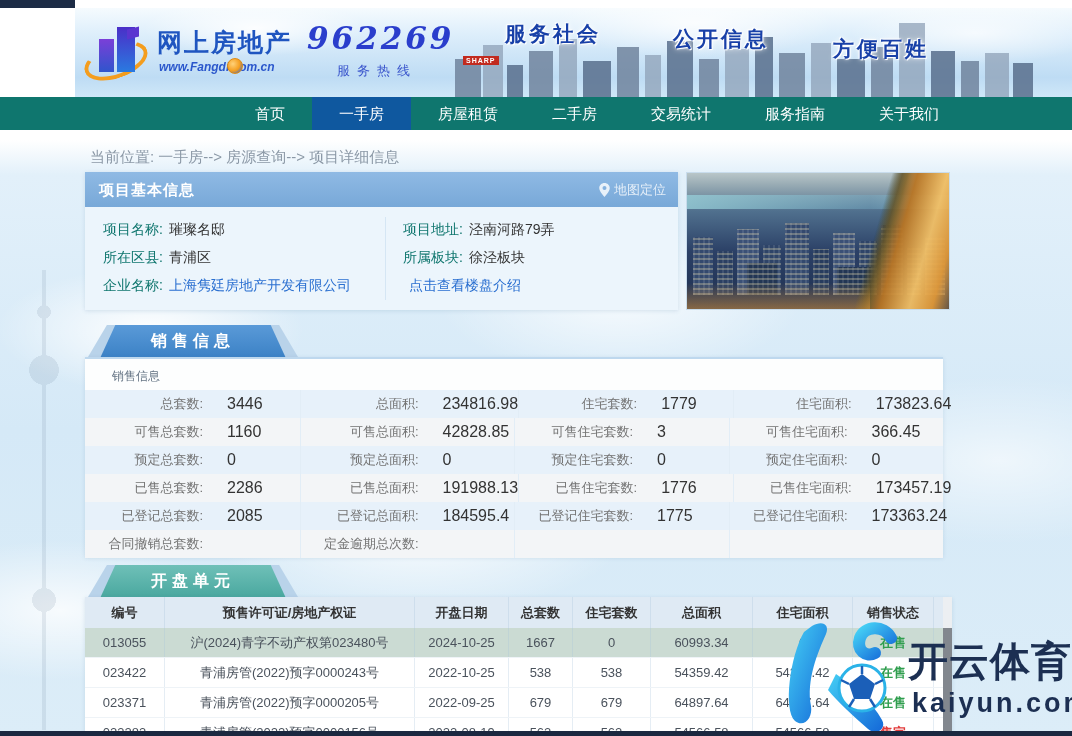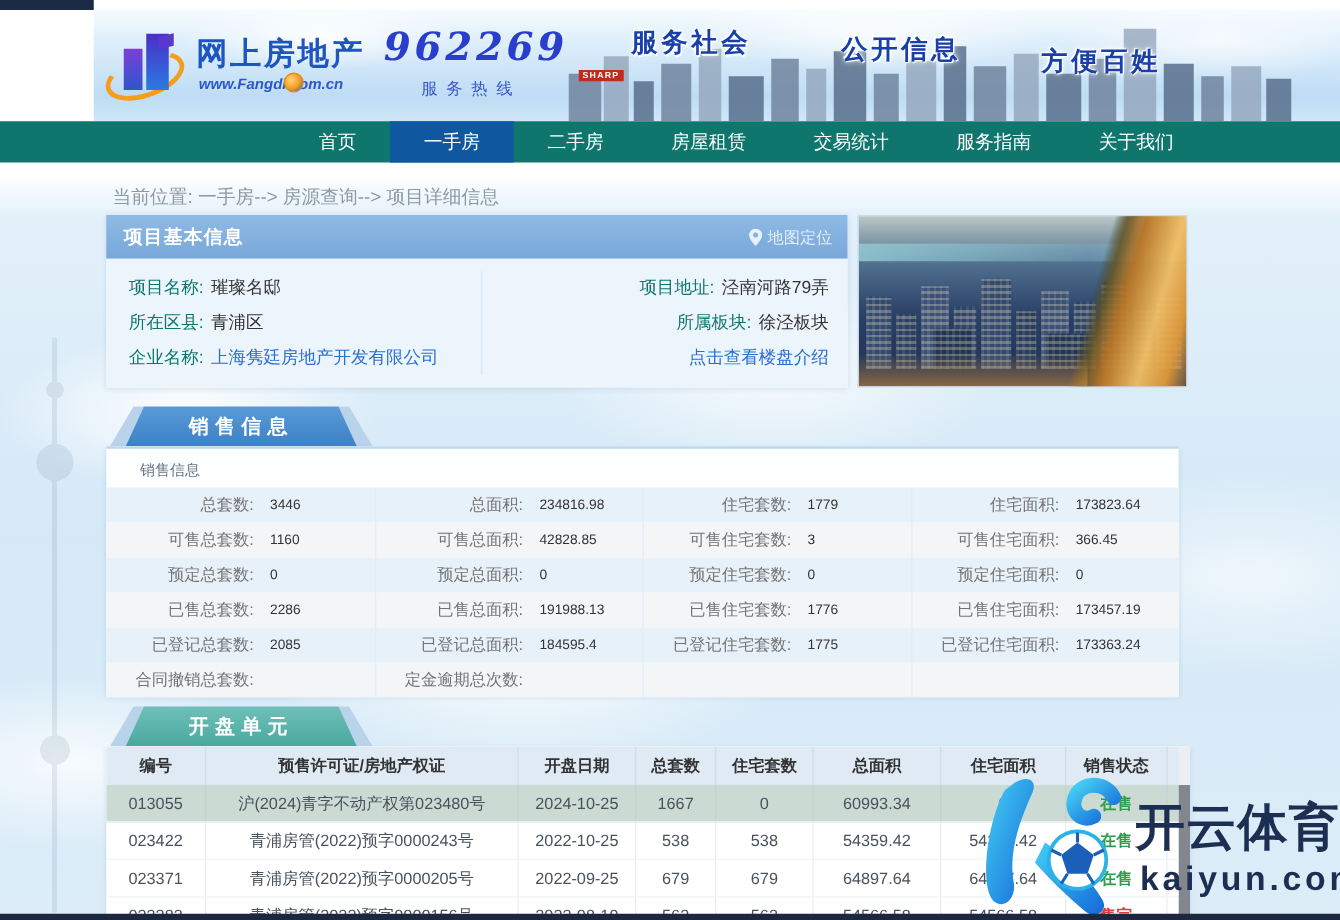--- a/index.html
+++ b/index.html
@@ -53,21 +53,21 @@
   .breadcrumb{position:absolute;left:90px;top:148px;font-size:15px;color:#8b98a6;}
   
   .proj{position:absolute;left:85px;top:172px;width:593px;height:138px;box-shadow:0 1px 4px rgba(80,120,160,.18);}
   .proj-hdr{position:relative;height:35px;background:linear-gradient(180deg,#8fbae4,#78a8d8);}
   .proj-title{position:absolute;left:14px;top:0;line-height:35px;color:#fff;font-size:15px;font-weight:bold;letter-spacing:1px;}
   .map-btn{position:absolute;right:12px;top:0;height:35px;display:flex;align-items:center;gap:4px;color:rgba(255,255,255,.78);font-size:13px;cursor:pointer;}
   .proj-body{position:relative;height:103px;background:#ecf5fc;}
   .proj-divider{position:absolute;left:300px;top:10px;bottom:10px;width:1px;background:#d5e6f4;}
   .p-col{position:absolute;top:8px;}
   .p-col.left{left:18px;width:275px;}
-  .p-col.right{left:318px;width:260px;text-align:right;}
+  .p-col.right{left:318px;width:260px;}
   .p-row{line-height:28px;font-size:14px;white-space:nowrap;}
   .p-label{color:#0f766e;margin-right:6px;}
   .p-value{color:#333;}
   .p-value.link{color:#2a6fd0;cursor:pointer;}
   
   .photo{position:absolute;left:686px;top:172px;width:264px;height:138px;border:1px solid #c8dcec;box-sizing:border-box;overflow:hidden;
     background:linear-gradient(180deg,#b9c6c8 0%,#93a7b1 10%,#50708e 28%,#2b4066 58%,#1f3050 100%);}
   .photo .glow{position:absolute;left:0;top:22px;width:100%;height:14px;background:linear-gradient(90deg,rgba(150,205,215,.8),rgba(120,180,205,.35) 70%,rgba(150,200,215,.6));}
   .photo .twr{position:absolute;bottom:14px;background-image:
     repeating-linear-gradient(0deg, rgba(255,240,185,.28) 0 2px, transparent 2px 5px),
@@ -87,21 +87,21 @@
   
   .sales-panel{position:absolute;left:85px;top:357px;width:858px;height:200px;background:#fdfefe;border-top:2px solid #bed8ee;box-sizing:border-box;box-shadow:0 1px 4px rgba(80,120,160,.18);}
   .sales-inner-label{position:absolute;left:27px;top:9px;font-size:12px;color:#667585;}
   .s-grid{position:absolute;left:0;top:31px;width:858px;}
   .s-row{display:flex;height:28px;}
   .s-row.odd{background:#e7f1fa;}
   .s-row.even{background:#f3f5f7;}
   .s-group{flex:0 0 214.5px;display:flex;align-items:center;box-sizing:border-box;}
   .s-group + .s-group{border-left:1px solid #e2edf6;}
   .s-label{flex:0 0 118px;text-align:right;font-size:13px;color:#737373;}
-  .s-value{margin-left:13px;font-size:11px;color:#333;}
+  .s-value{margin-left:24px;font-size:16px;color:#333;}
   
   .opening-panel{position:absolute;left:85px;top:597px;width:867px;height:139px;background:#fff;box-shadow:0 1px 4px rgba(80,120,160,.18);overflow:hidden;}
   .o-head-row{display:flex;height:31px;background:#dfeaf4;}
   .o-cell{display:flex;align-items:center;justify-content:center;font-size:13px;color:#3a4350;box-sizing:border-box;border-right:1px solid rgba(170,195,220,.30);}
   .o-head{font-weight:bold;color:#333;}
   .o-row{display:flex;height:29px;border-bottom:1px solid #eef3f7;cursor:pointer;}
   .o-row .o-cell{color:#4a525c;}
   .o-row.hl{background:#cbdbd3;}
   .o-status{font-weight:bold;}
   
@@ -161,22 +161,22 @@
     <div id="slogans">
         <span class="slogan s0">服务社会</span>
         <span class="slogan s1">公开信息</span>
         <span class="slogan s2">方便百姓</span>
       </div>
   </div>
 
   <div class="nav" id="nav">
       <div class="nav-item">首页</div>
       <div class="nav-item active">一手房</div>
+      <div class="nav-item">房屋租赁</div>
       <div class="nav-item">二手房</div>
-      <div class="nav-item">房屋租赁</div>
       <div class="nav-item">交易统计</div>
       <div class="nav-item">服务指南</div>
       <div class="nav-item">关于我们</div>
     </div>
 
   <div class="breadcrumb">当前位置: 一手房--&gt; 房源查询--&gt; 项目详细信息</div>
 
   <div class="proj">
     <div class="proj-hdr">
       <span class="proj-title">项目基本信息</span>

